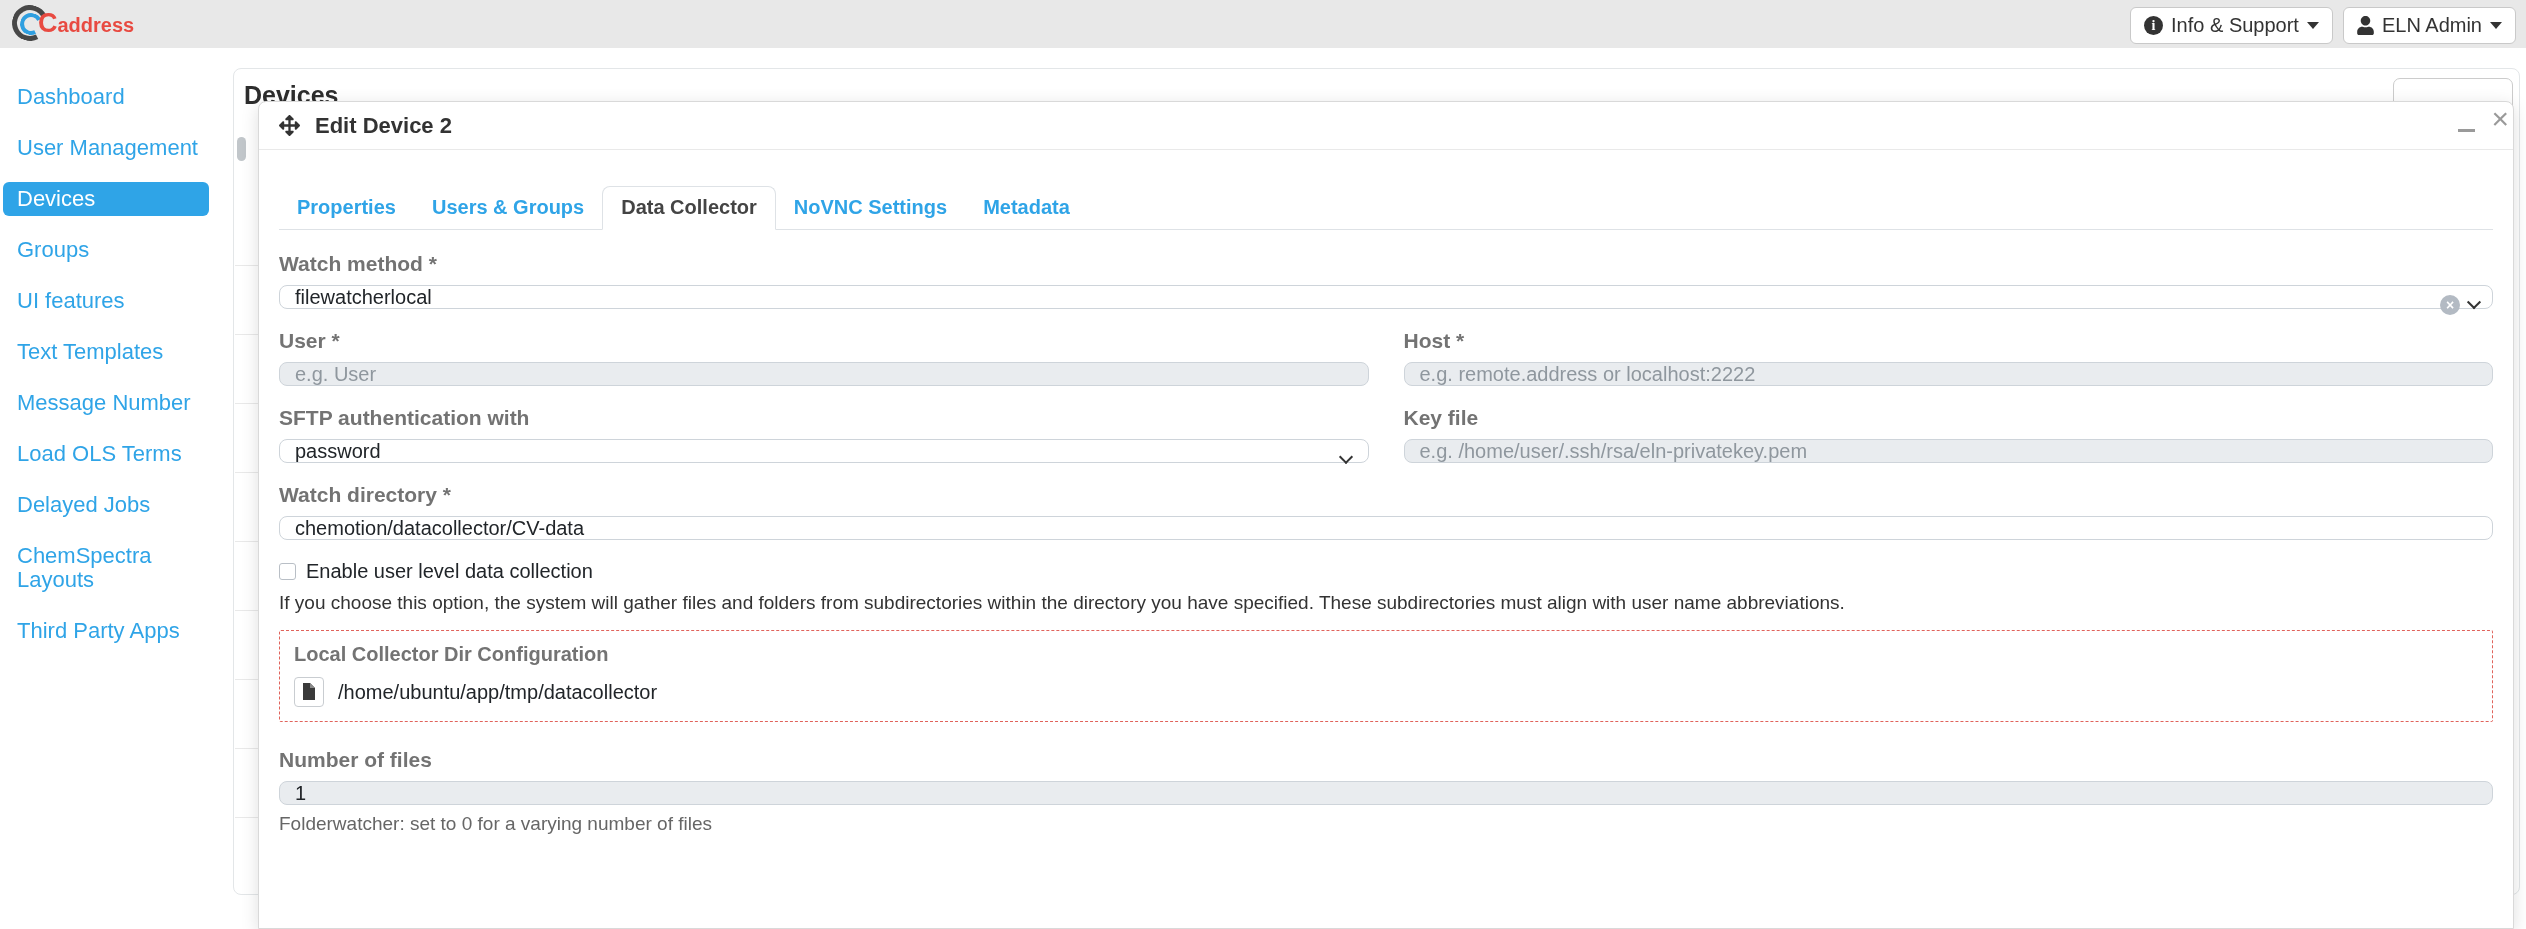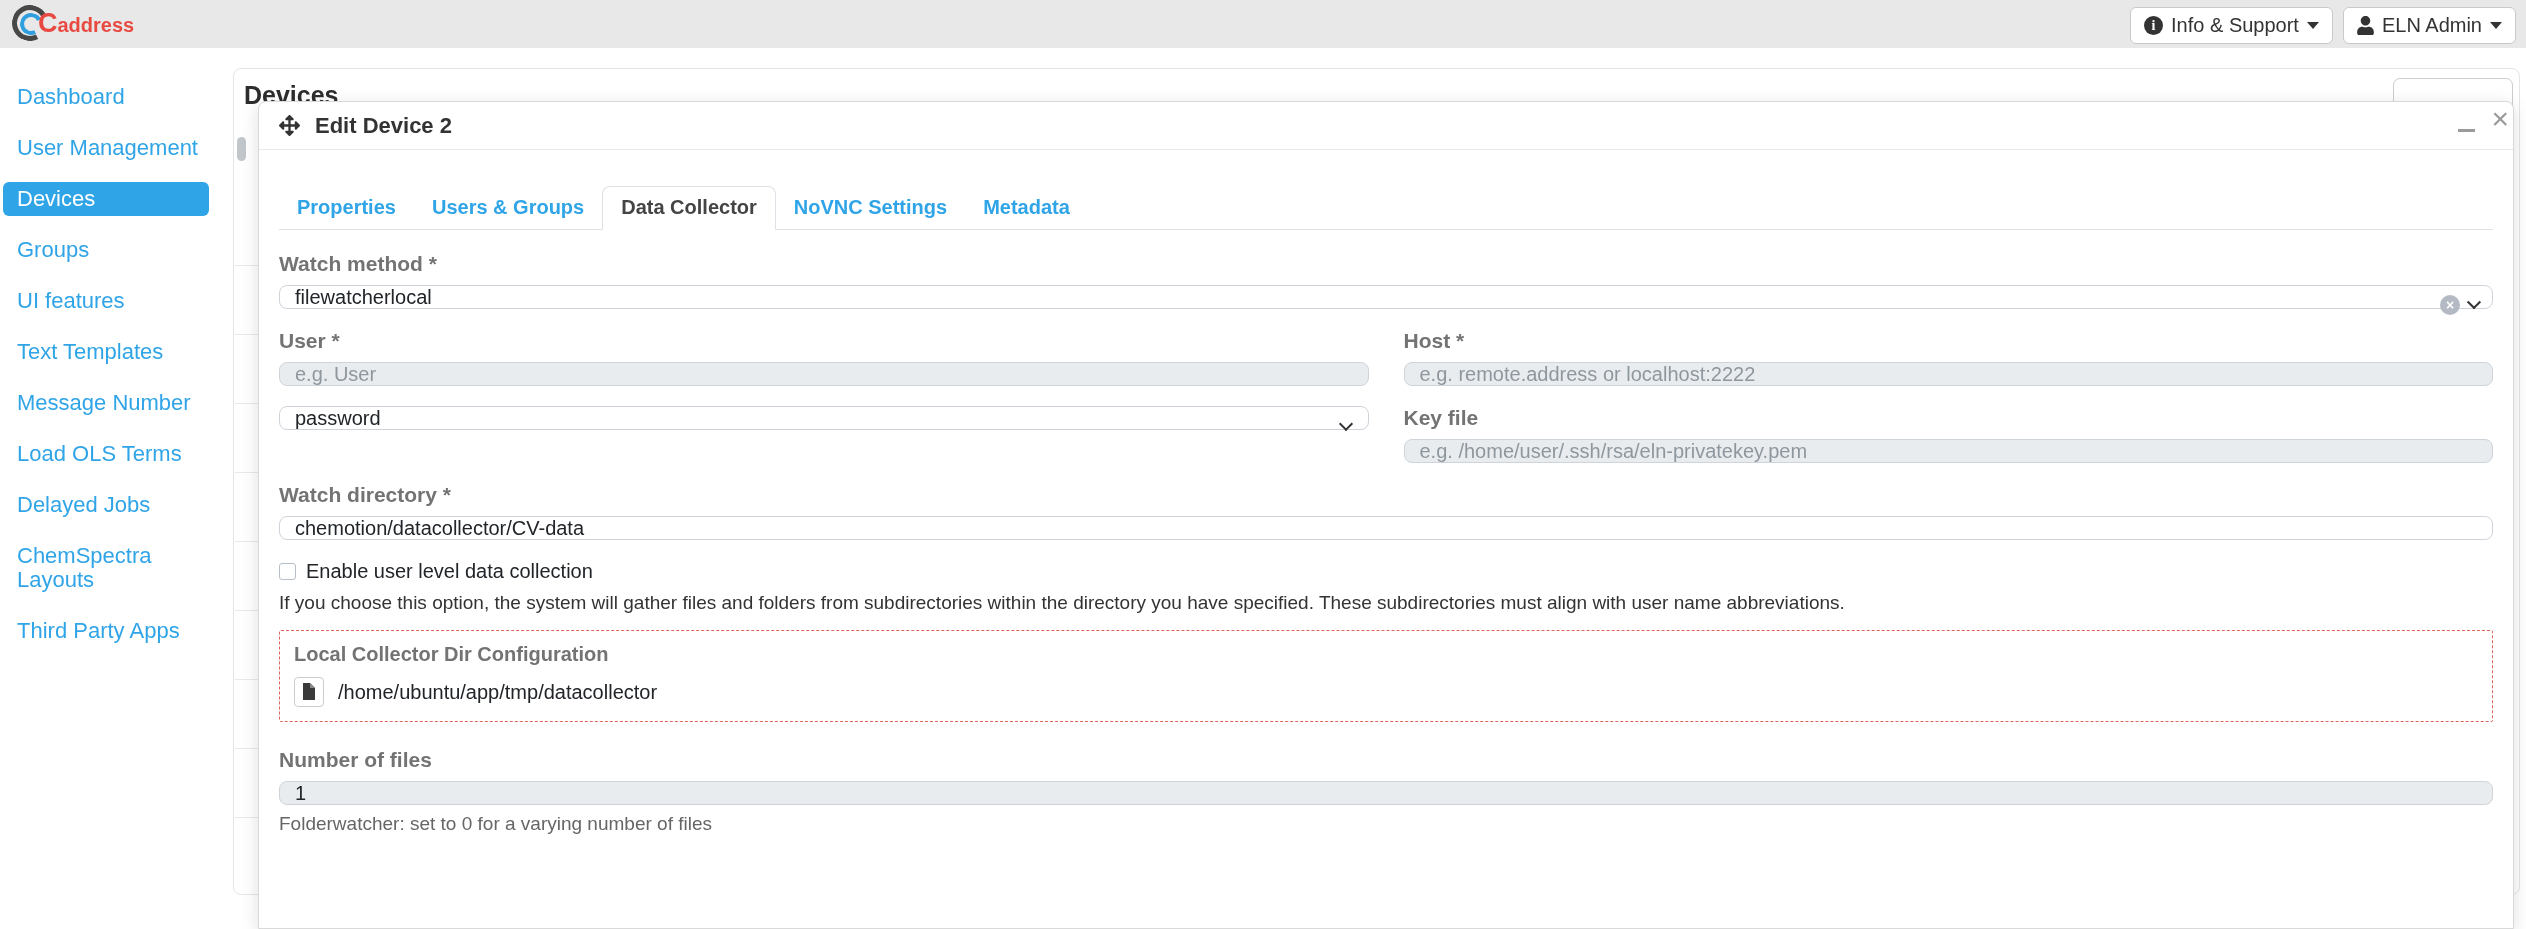--- a/index.html
+++ b/index.html
@@ -175,20 +175,21 @@
         <input class="form-control disabled" disabled="" placeholder="e.g. User" style="">
       </div>
       <div class="col">
         <div class="form-label">Host *</div>
         <input class="form-control disabled" disabled="" placeholder="e.g. remote.address or localhost:2222" style="">
       </div>
     </div>
 
     <div class="two-col">
       <div class="col">
+        <div class="form-label">SFTP authentication with</div>
         <div class="select-box">
           <input class="form-control" readonly="" value="password" style="">
           <span class="chev select-chev"></span>
         </div>
       </div>
       <div class="col">
         <div class="form-label">Key file</div>
         <input class="form-control disabled" disabled="" placeholder="e.g. /home/user/.ssh/rsa/eln-privatekey.pem" style="">
       </div>
     </div>

